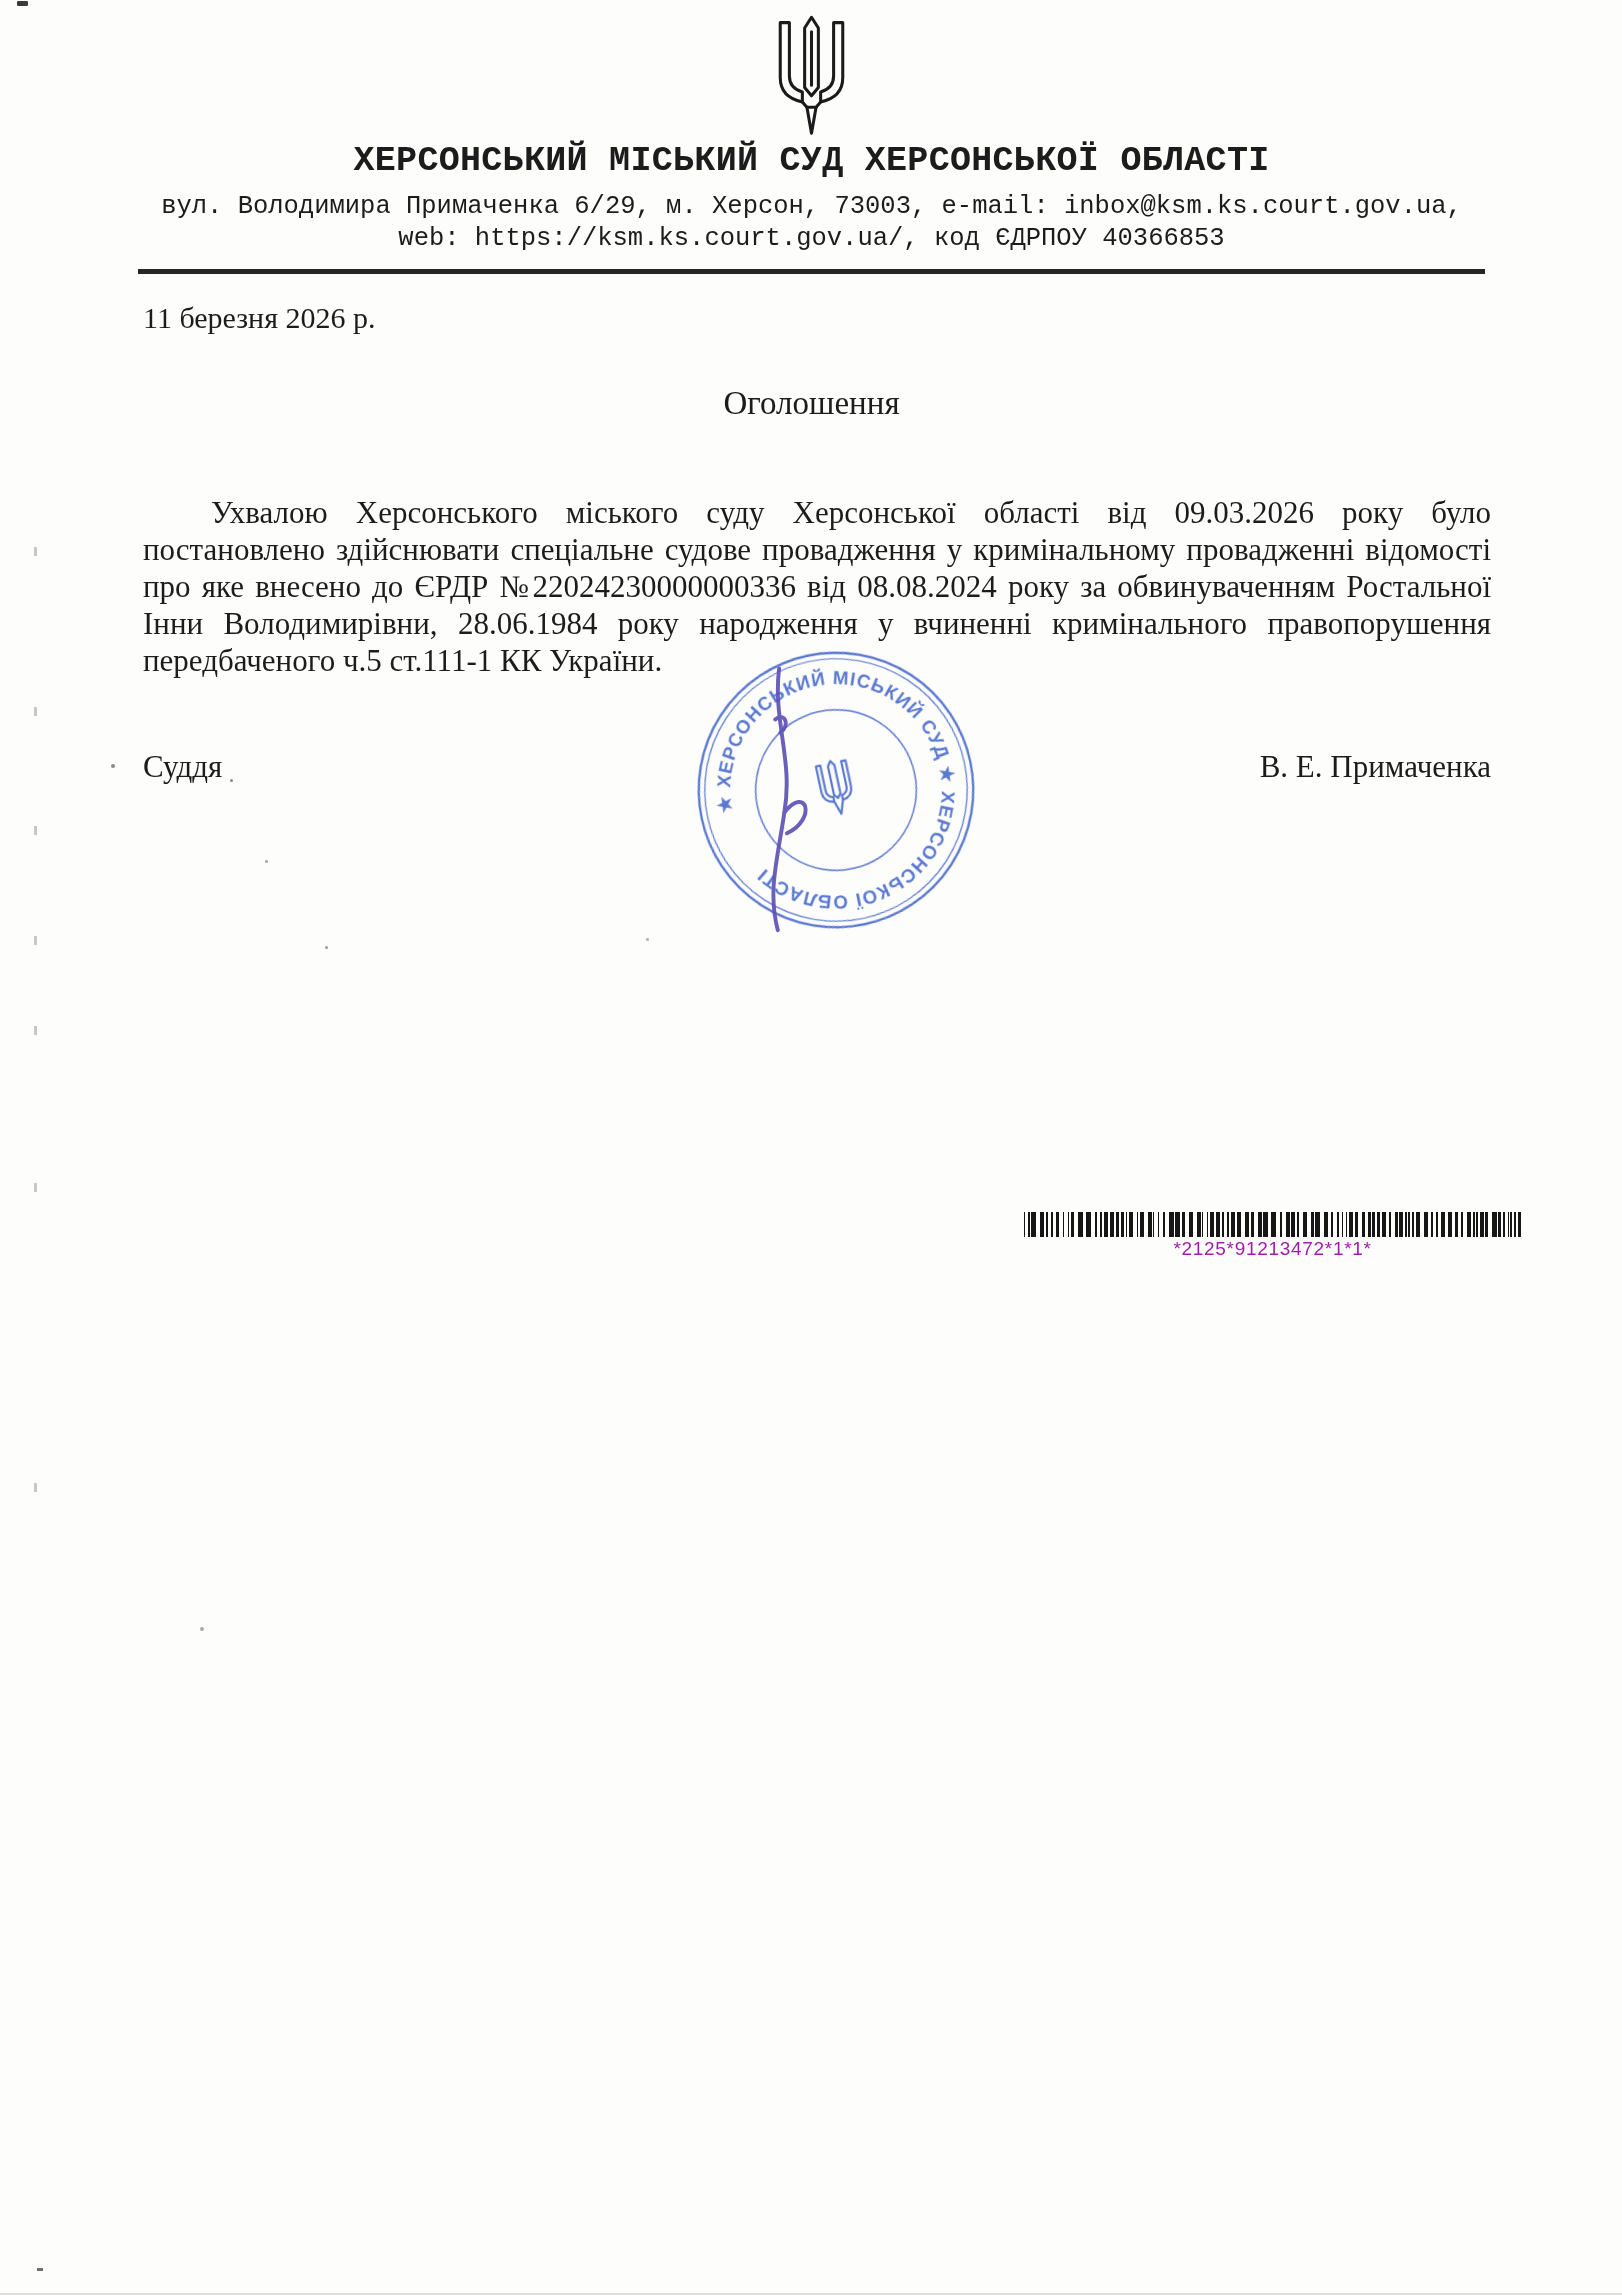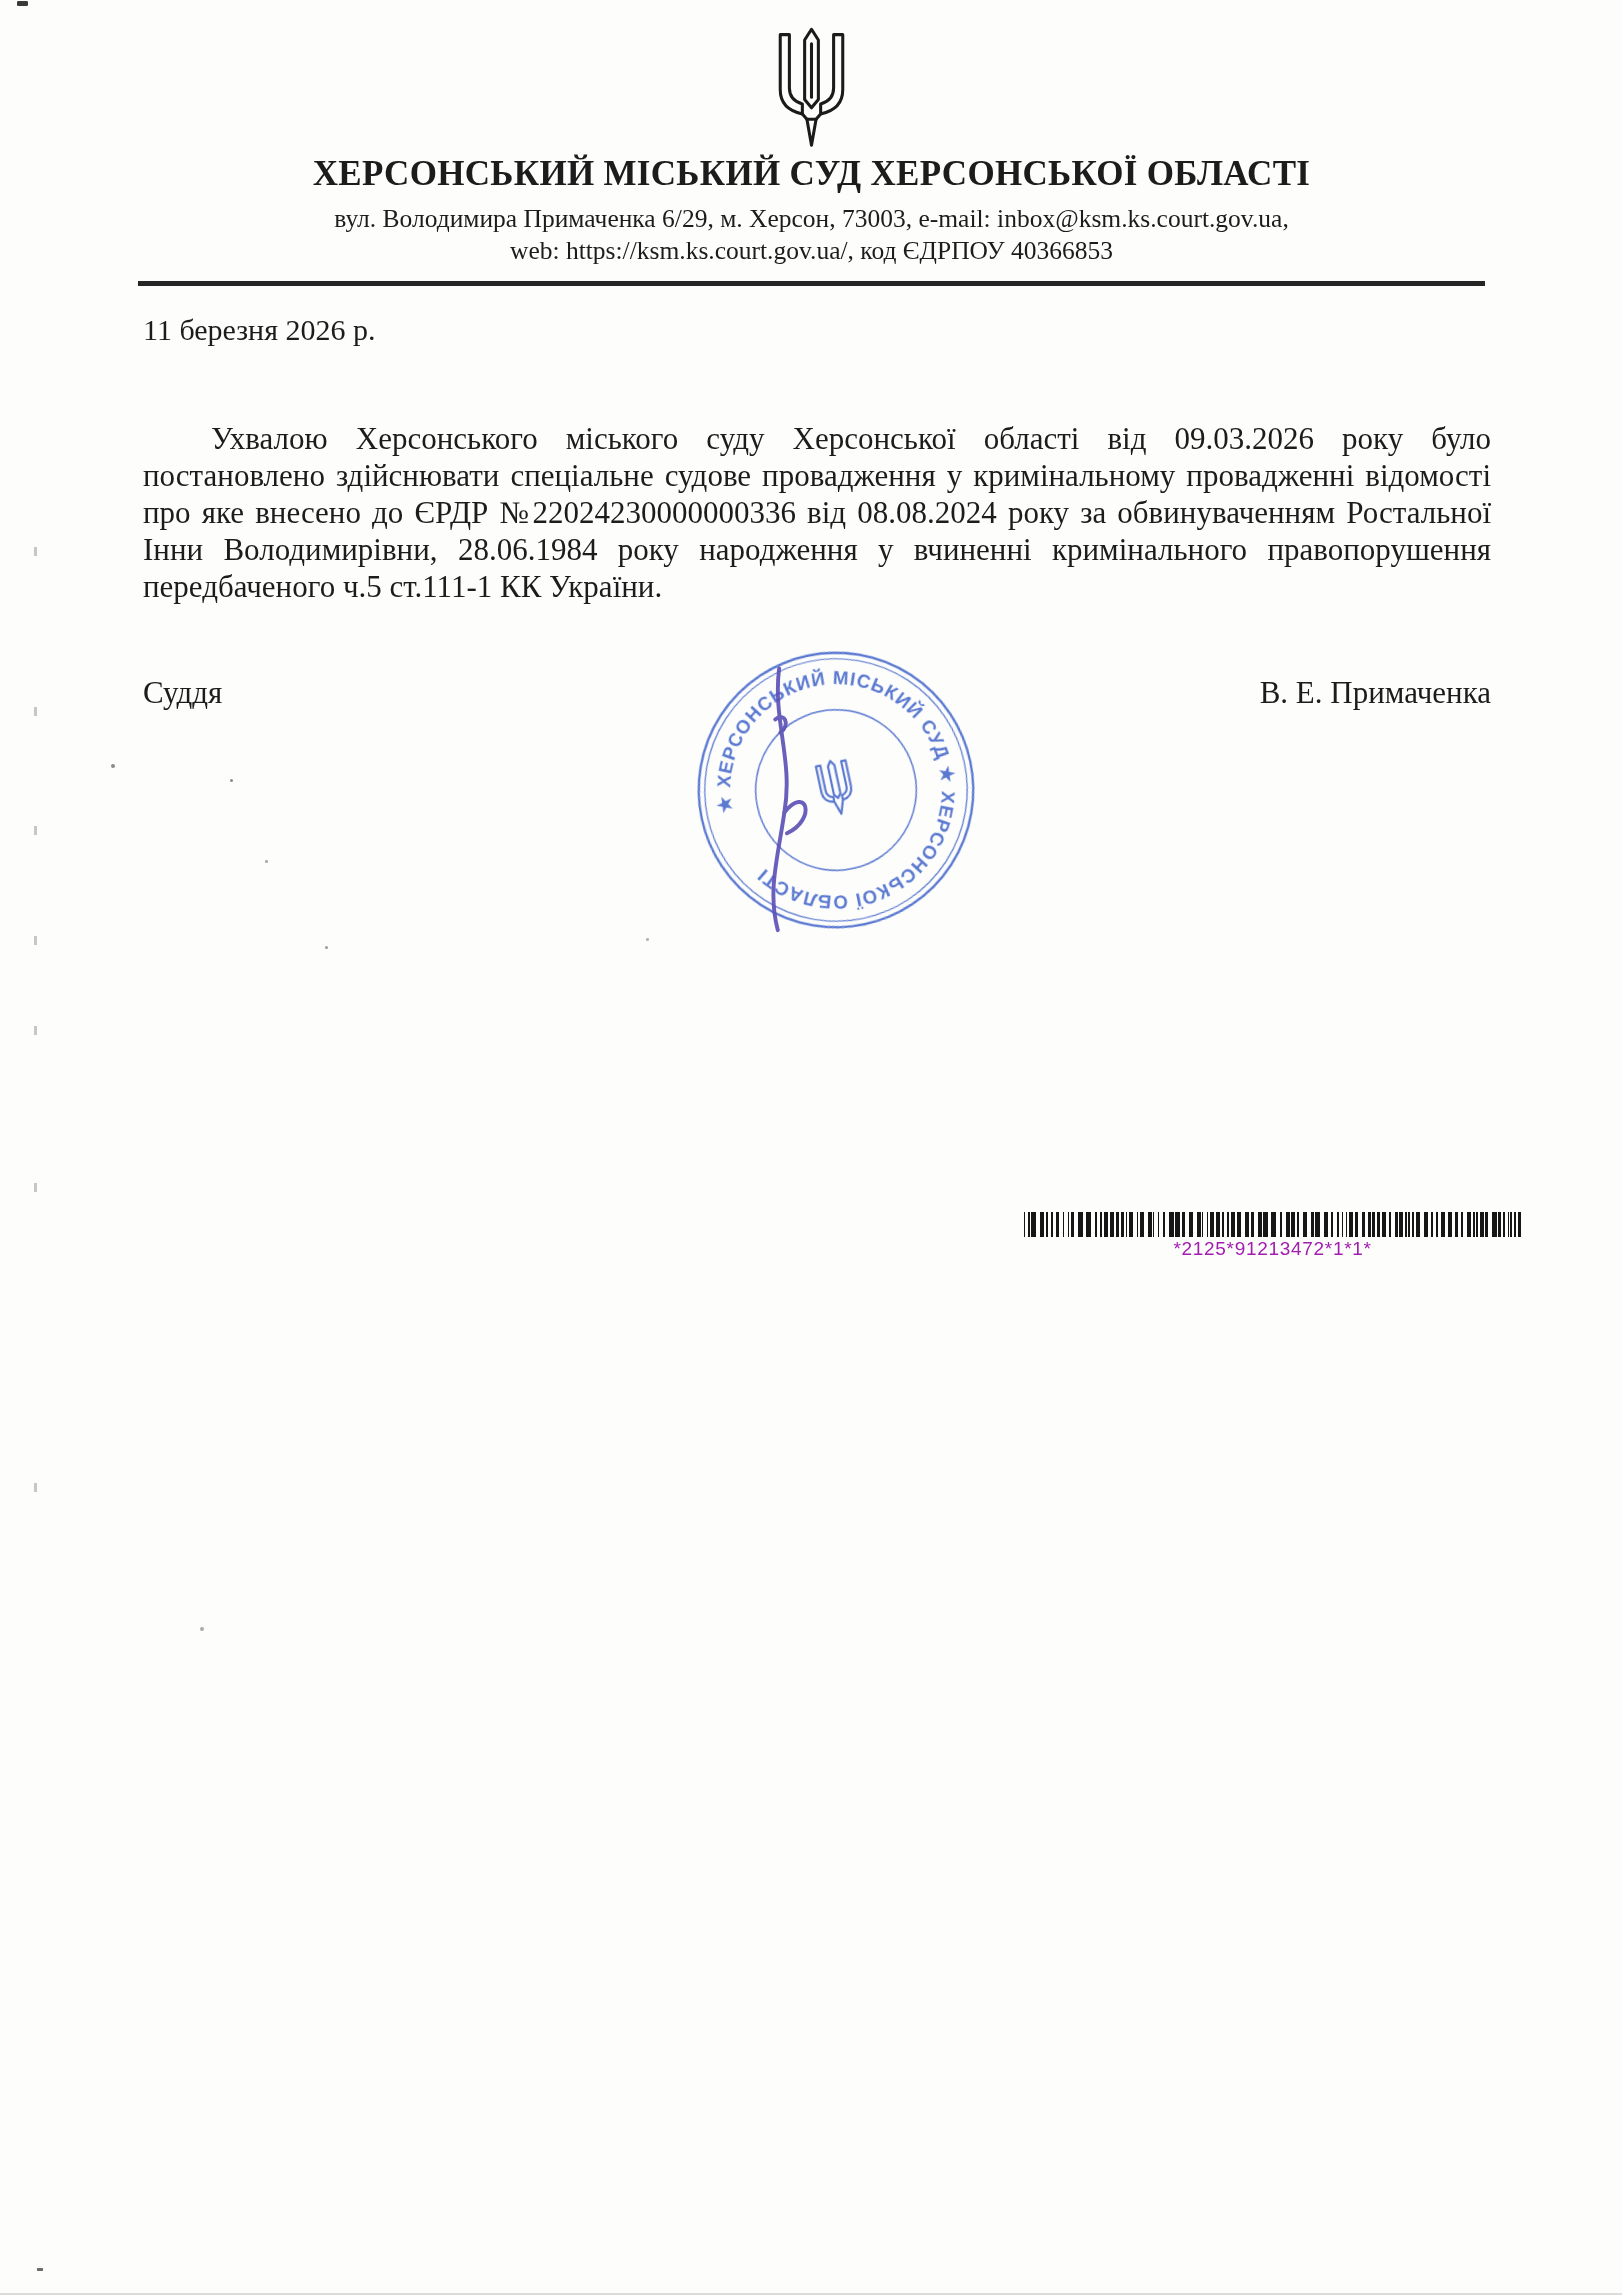--- a/index.html
+++ b/index.html
@@ -8,21 +8,21 @@
     width: 1623px;
     height: 2295px;
     margin: 0 auto;
     background: #fdfdfc;
     overflow: hidden;
     font-family: "Liberation Serif", serif;
     color: #1c1c1c;
   }
 
   
-  .doc-header { text-align: center; padding-top: 27px; }
+  .doc-header { text-align: center; padding-top: 15px; font-family: Liberation Mono, monospace; }
   .emblem { width: 77px; height: 122px; margin: 0 auto; }
   .emblem svg { width: 100%; height: 100%; }
   .court-name {
     margin: 3.9px 0 0 0;
     font-size: 35px;
     font-weight: bold;
     letter-spacing: 0.3px;
     line-height: 41px;
   }
   .addr {
@@ -146,20 +146,21 @@
     <h1 class="court-name">ХЕРСОНСЬКИЙ МІСЬКИЙ СУД ХЕРСОНСЬКОЇ ОБЛАСТІ</h1>
     <div class="addr first">вул. Володимира Примаченка  6/29, м. Херсон, 73003, e-mail: inbox@ksm.ks.court.gov.ua,</div>
     <div class="addr">web: https://ksm.ks.court.gov.ua/, код ЄДРПОУ 40366853</div>
     <div class="rule"></div>
   </header>
 
   <div class="meta">
     <div>11 березня 2026 р.</div>
   </div>
 
+  <h2 class="doc-title">Оголошення</h2>
 
   <p class="body-text">Ухвалою Херсонського міського суду Херсонської області  від 09.03.2026 року було постановлено здійснювати спеціальне судове провадження у кримінальному провадженні відомості про яке внесено до ЄРДР №22024230000000336 від 08.08.2024 року за обвинуваченням Ростальної  Інни Володимирівни, 28.06.1984  року народження  у  вчиненні кримінального правопорушення передбаченого ч.5 ст.111-1 КК України.</p>
 
   <div class="sig-row">
     <span>Суддя</span>
     <span>В. Е. Примаченка</span>
   </div>
 
   <div class="stamp">
     <svg viewBox="0 0 460 460" xmlns="http://www.w3.org/2000/svg">

